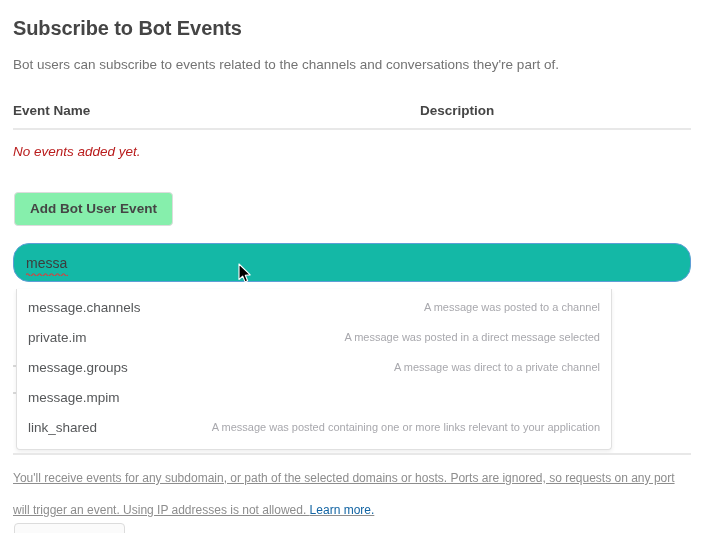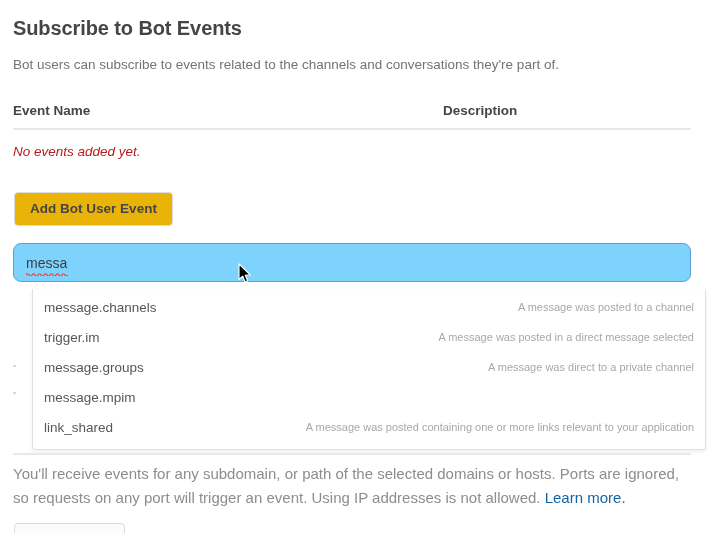--- a/index.html
+++ b/index.html
@@ -60,21 +60,21 @@
   }
   .th {
     position: absolute;
     top: 0;
     font-size: 13.5px;
     font-weight: bold;
     color: #454545;
     white-space: nowrap;
   }
   .th-event { left: 0; }
-  .th-desc  { left: 407px; margin-left: 23px; }
+  .th-desc  { left: 407px; }
 
   .table-rule {
     position: absolute;
     left: 13px;
     top: 128px;
     width: 678px;
     height: 2px;
     background: #e8e8e8;
   }
 
@@ -85,21 +85,21 @@
     font-size: 13.5px;
     font-style: italic;
     color: #b91c1c;
     white-space: nowrap;
   }
 
   
   .btn {
     position: absolute;
     box-sizing: border-box;
-    background: #eab308;
+    background: #86efac;
     border: 1px solid #dcdcdc;
     border-radius: 4px;
     color: #454545;
     font-family: "Liberation Sans", sans-serif;
     font-size: 13.5px;
     font-weight: bold;
     line-height: 1;
     cursor: pointer;
     display: flex;
     align-items: center;
@@ -132,22 +132,22 @@
     left: 13px;
     top: 243px;
     width: 678px;
     height: 39px;
   }
   .search-input {
     box-sizing: border-box;
     width: 100%;
     height: 100%;
     border: 1px solid #5e9ed6;
-    border-radius: 8px;
-    background: #7dd3fc;
+    border-radius: 16px;
+    background: #14b8a6;
     outline: none;
     font-family: "Liberation Sans", sans-serif;
     font-size: 14px;
     color: #3d3d3d;
     padding: 0 12px;
   }
   .search-input::placeholder { color: #9b9b9b; }
 
   
   .spellcheck-squiggle {
@@ -155,23 +155,23 @@
     left: 26px;
     top: 272px;
     width: 42px;
     height: 4px;
     pointer-events: none;
   }
 
   
   .dropdown {
     position: absolute;
-    left: 32px;
+    left: 16px;
     top: 289px;
-    width: 674px;
+    width: 596px;
     box-sizing: border-box;
     background: #ffffff;
     border: 1px solid #e0e0e0;
     border-top: none;
     border-radius: 0 0 4px 4px;
     box-shadow: 0 2px 4px rgba(0,0,0,0.07);
     padding: 3px 0 7px 0;
   }
   .dd-row {
     position: relative;
@@ -208,23 +208,24 @@
     width: 678px;
     height: 2px;
     background: #e8e8e8;
   }
 
   .helper-text {
     position: absolute;
     left: 13px;
     top: 462px;
     width: 672px;
-    font-size: 15px;
+    font-size: 12px;
     color: #8d8d8d;
-    line-height: 24px;
+    line-height: 32px;
+    text-decoration: underline;
   }
   .helper-link {
     color: #1264a3;
     text-decoration: none;
     cursor: pointer;
   }
 
   
   .cursor {
     position: absolute;
@@ -268,21 +269,21 @@
   </svg>
 
   <div class="dropdown">
 
     <div class="dd-row">
       <span class="dd-name">message.channels</span>
       <span class="dd-desc">A message was posted to a channel</span>
     </div>
 
     <div class="dd-row">
-      <span class="dd-name">trigger.im</span>
+      <span class="dd-name">private.im</span>
       <span class="dd-desc">A message was posted in a direct message selected</span>
     </div>
 
     <div class="dd-row">
       <span class="dd-name">message.groups</span>
       <span class="dd-desc">A message was direct to a private channel</span>
     </div>
 
     <div class="dd-row">
       <span class="dd-name">message.mpim</span>

